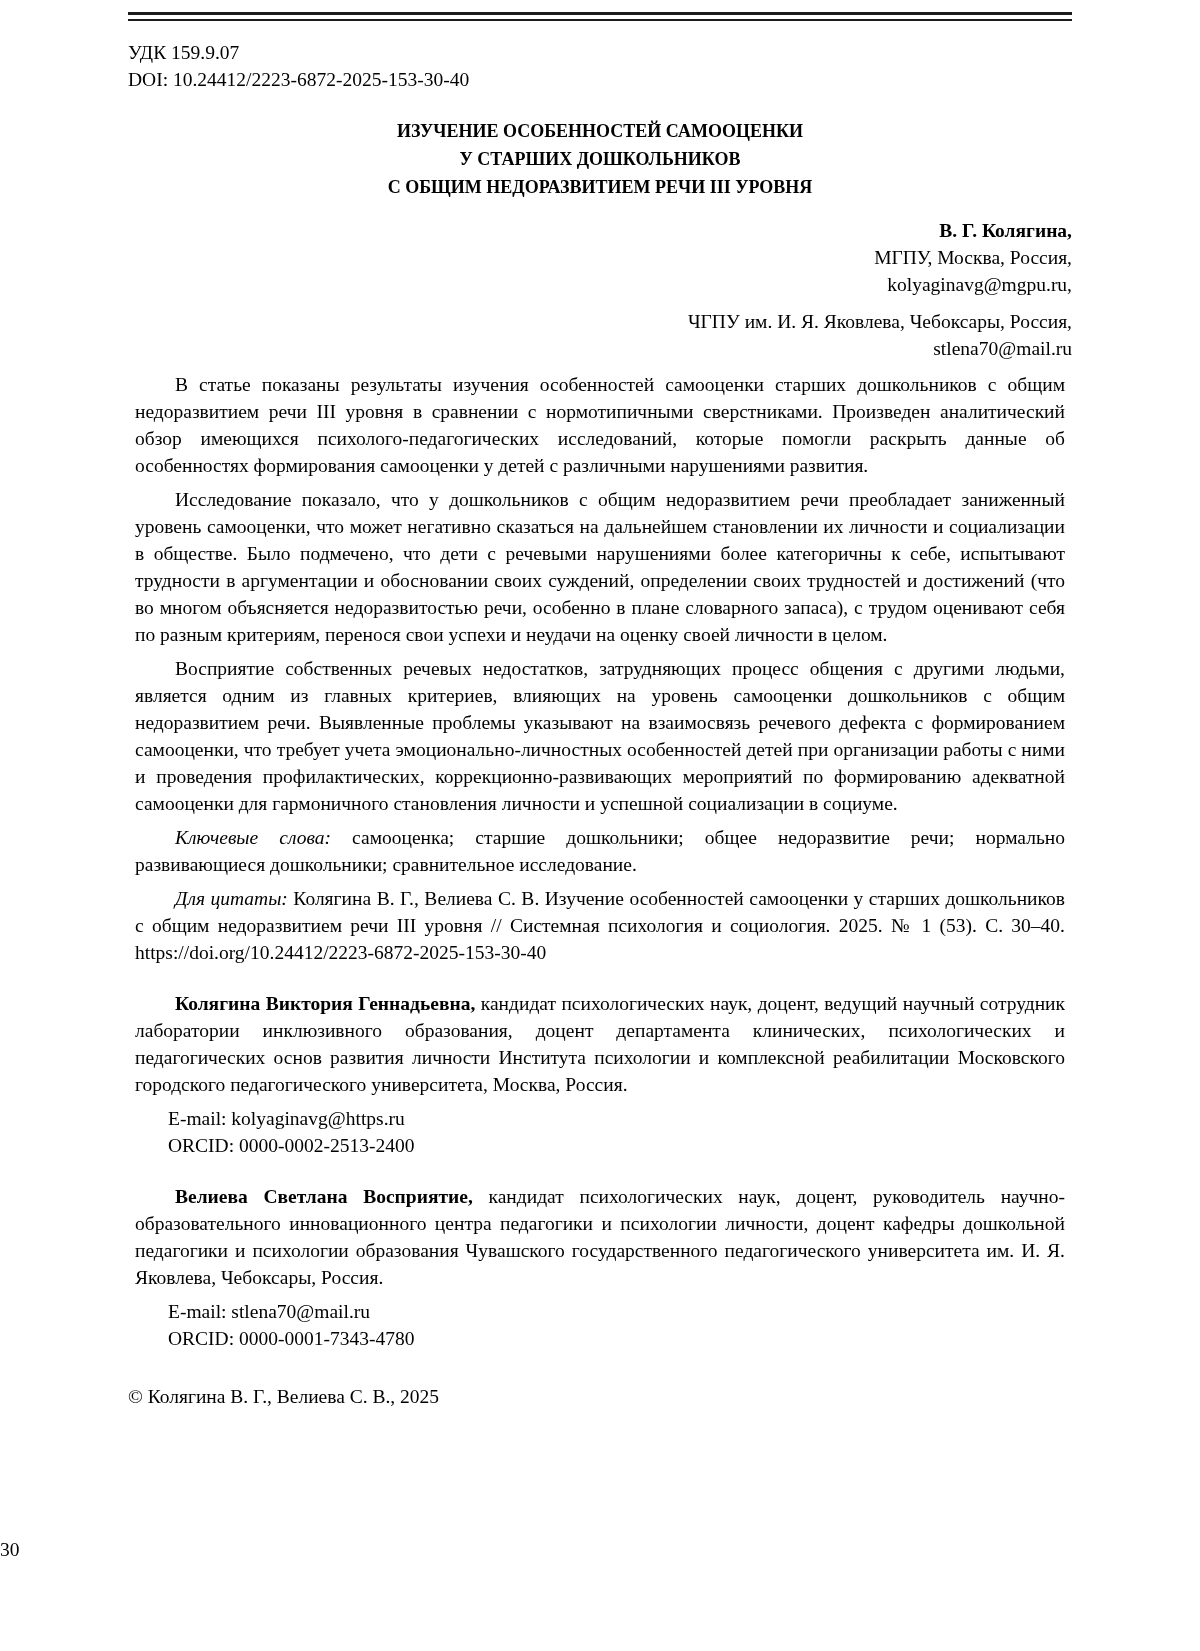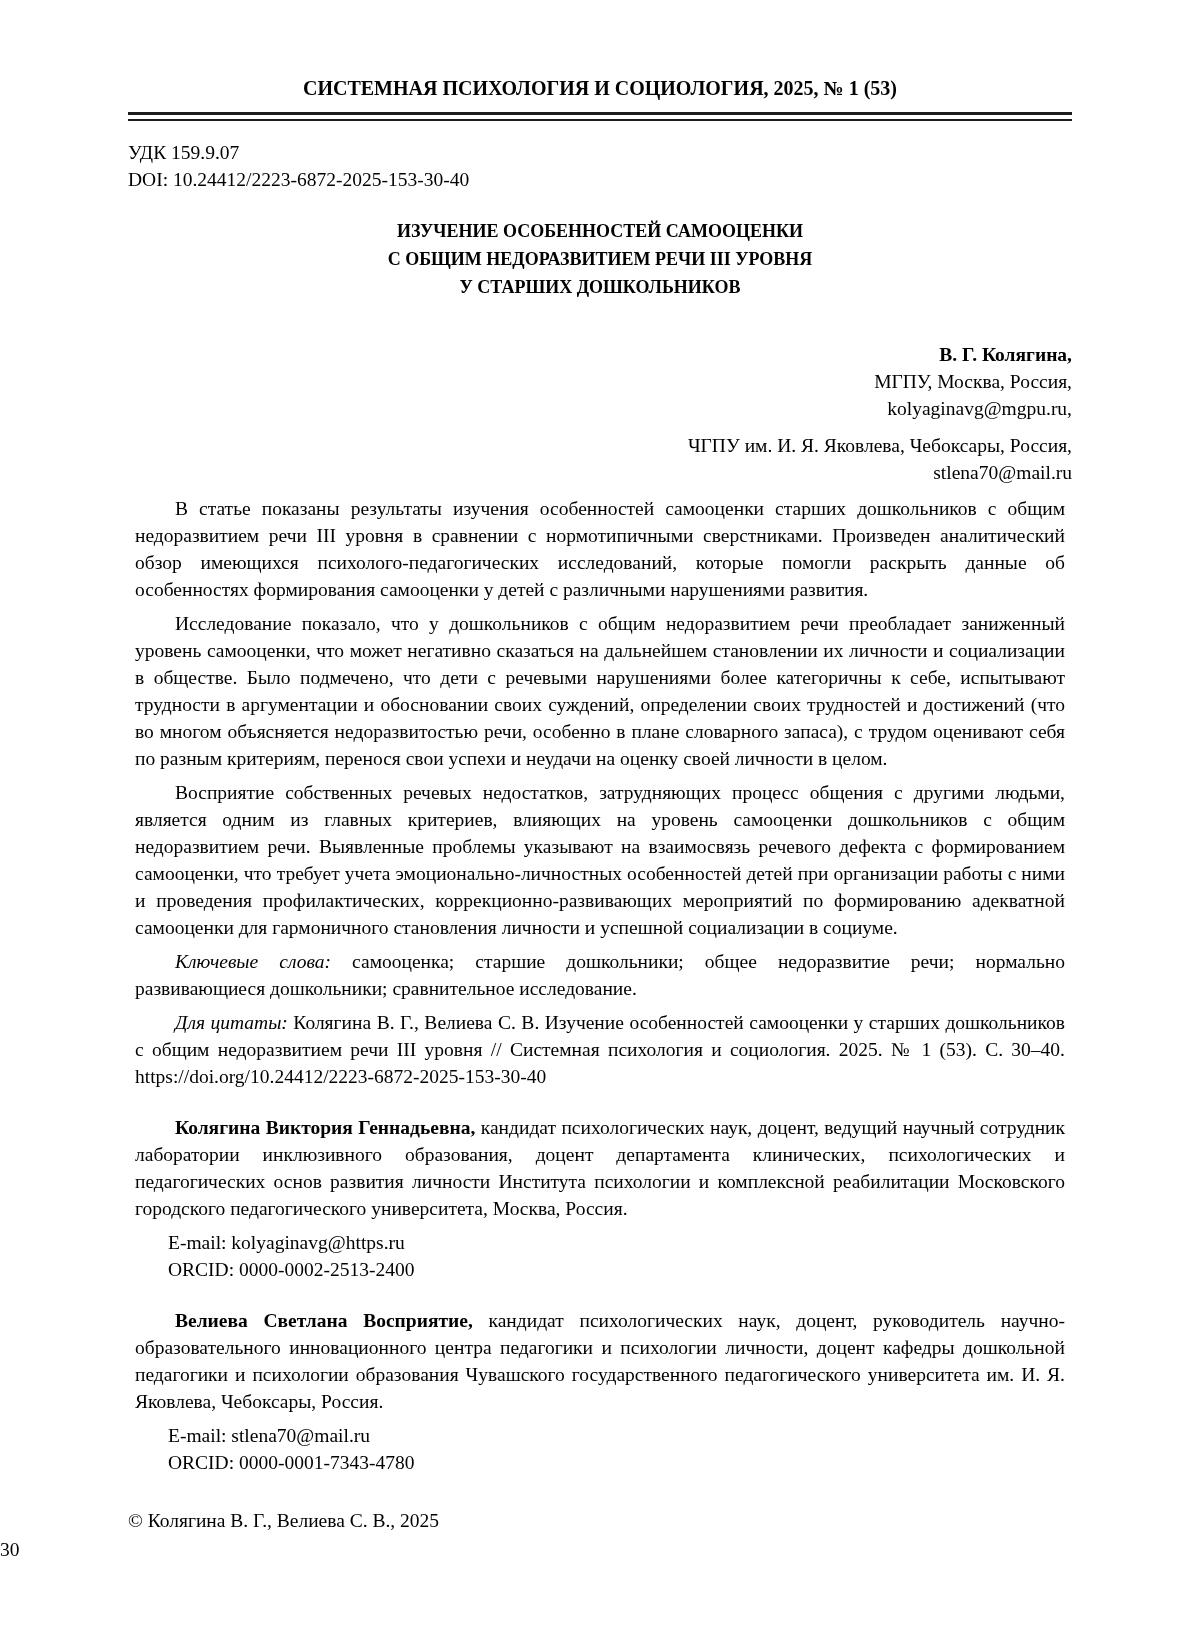--- a/index.html
+++ b/index.html
@@ -42,21 +42,21 @@
     line-height: 27px;
   }
   .article-title {
     margin-top: 24px;
     text-align: center;
     font-weight: bold;
     font-size: 18px;
     line-height: 28px;
   }
   .authors {
-    margin-top: 40px;
+    margin-top: 16px;
     text-align: right;
   }
   .author-block { margin-top: 10px; }
   .author-block:first-child { margin-top: 0; }
   .author-name { font-weight: bold; }
   .author-email { }
   .abstract {
     margin-top: 9px;
   }
   p.para {
@@ -94,33 +94,32 @@
     text-align: left;
     font-size: 19.5px;
   }
 </style>
 </head>
 <body>
 
 <div class="page">
   <div class="content">
 
-    <div class="journal-header">СИСТЕМНАЯ ПСИХОЛОГИЯ И СОЦИОЛОГИЯ, 2025, № 1 (53)</div>
 
     <div class="double-rule"></div>
 
     <div class="meta-block">
       <div>УДК 159.9.07</div>
       <div>DOI: 10.24412/2223-6872-2025-153-30-40</div>
     </div>
 
     <div class="article-title">
       <div>ИЗУЧЕНИЕ ОСОБЕННОСТЕЙ САМООЦЕНКИ</div>
+      <div>У СТАРШИХ ДОШКОЛЬНИКОВ</div>
       <div>С ОБЩИМ НЕДОРАЗВИТИЕМ РЕЧИ III УРОВНЯ</div>
-      <div>У СТАРШИХ ДОШКОЛЬНИКОВ</div>
     </div>
 
     <div class="authors">
       <div class="author-block">
         <div class="author-name">В. Г. Колягина,</div>
         <div class="author-affiliation">МГПУ, Москва, Россия,</div>
         <div class="author-email">kolyaginavg@mgpu.ru,</div>
       </div>
       <div class="author-block">
         <div class="author-affiliation">ЧГПУ им. И. Я. Яковлева, Чебоксары, Россия,</div>

